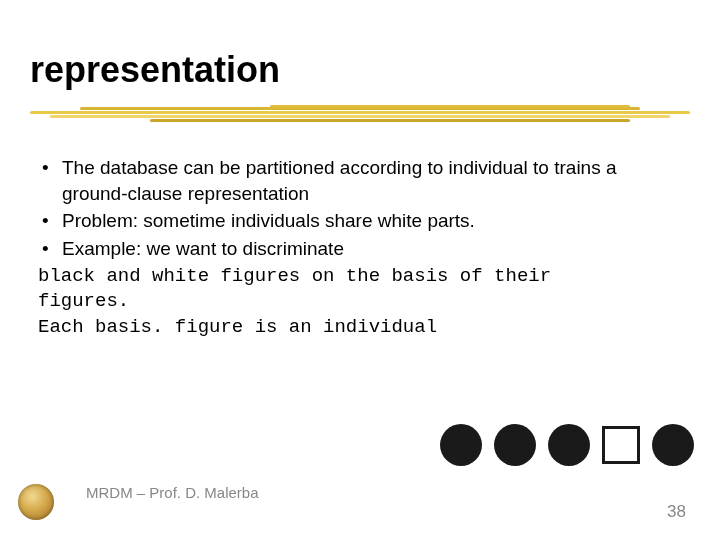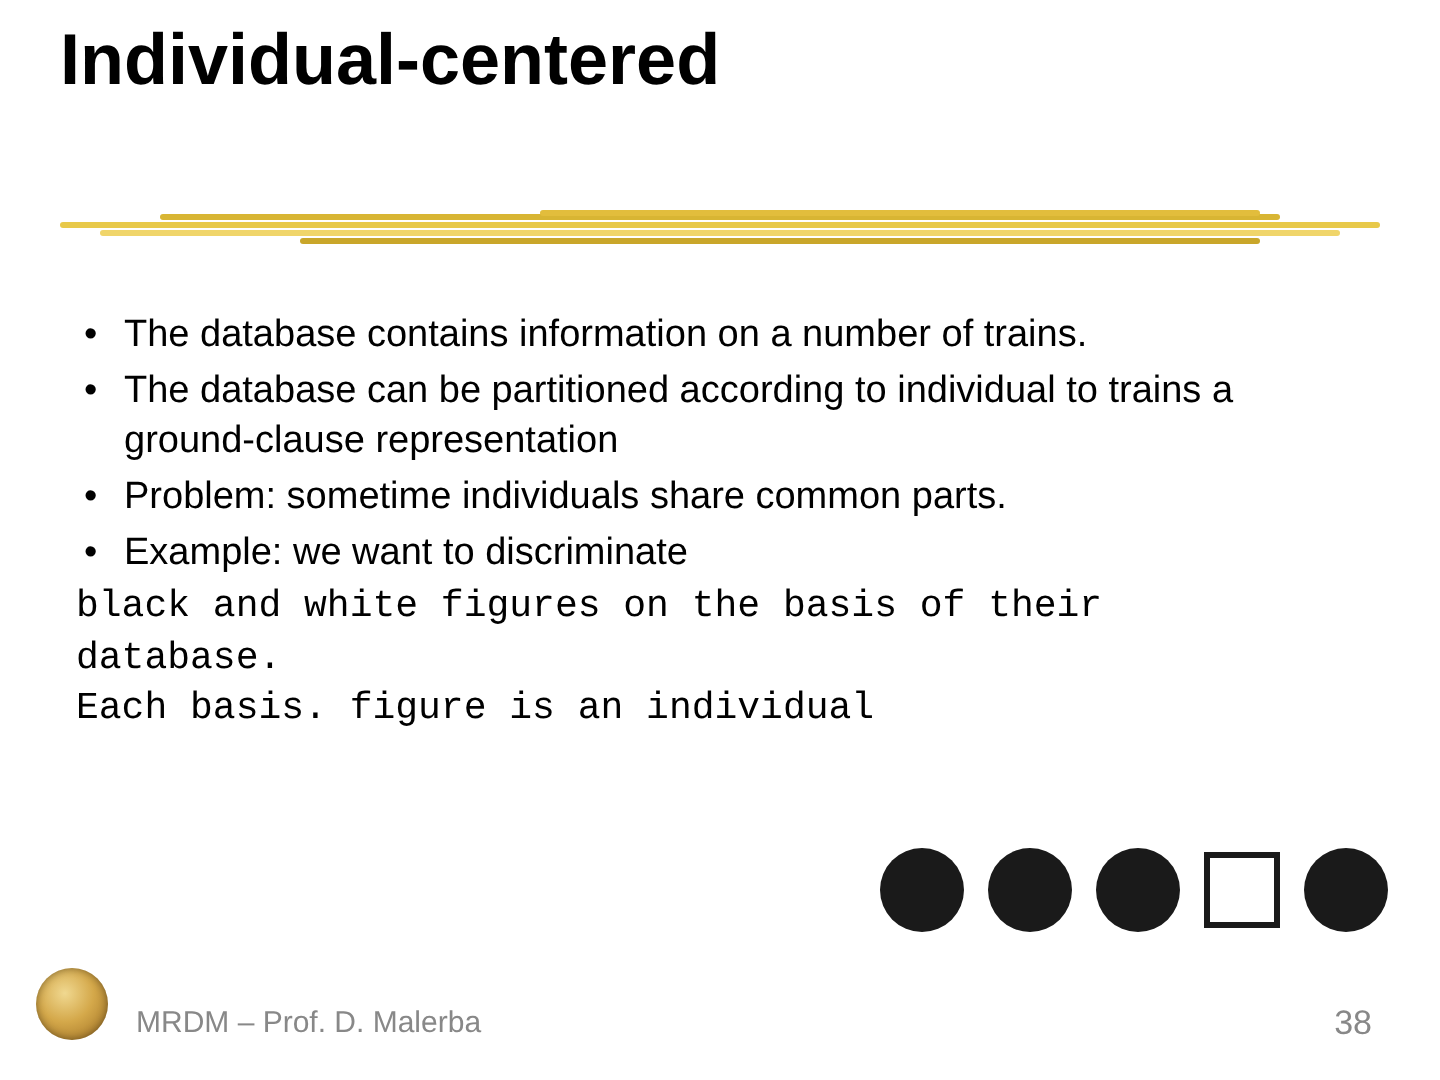--- a/index.html
+++ b/index.html
@@ -81,22 +81,22 @@
     width: 38px;
     height: 38px;
     border: 3px solid #1a1a1a;
     background: #fff;
   }
   .footer {
     position: absolute;
     left: 18px;
     bottom: 20px;
     display: flex;
-    align-items: flex-end;
-    gap: 14px;
+    align-items: flex-start;
+    gap: 32px;
     font-size: 15px;
     color: #888;
   }
   .seal {
     width: 36px;
     height: 36px;
     border-radius: 50%;
     background: radial-gradient(circle at 40% 35%, #f0d890 0%, #d4a84a 45%, #9a6b20 100%);
     box-shadow: inset 0 0 4px rgba(0,0,0,0.4);
   }
@@ -105,41 +105,41 @@
     right: 34px;
     bottom: 18px;
     font-size: 17px;
     color: #888;
   }
 </style>
 </head>
 <body>
 
 <div class="title">
-  <span>Individual-centered</span><br>
+  <br>
+  <span>representation</span>
 </div>
 
 <div class="underline">
     <div class="stroke" style="left: 0px; width: 660px; top: 6px; background: rgb(232, 201, 74);"></div>
     <div class="stroke" style="left: 50px; width: 560px; top: 2px; background: rgb(216, 181, 51);"></div>
     <div class="stroke" style="left: 20px; width: 620px; top: 10px; background: rgb(240, 213, 106);"></div>
     <div class="stroke" style="left: 120px; width: 480px; top: 14px; background: rgb(201, 166, 42);"></div>
     <div class="stroke" style="left: 240px; width: 360px; top: 0px; background: rgb(226, 189, 60);"></div>
   </div>
 
 <div class="content">
   <ul>
-      <li>The database contains information on a number of trains.</li>
       <li>The database can be partitioned according to individual to trains a ground-clause representation</li>
-      <li>Problem: sometime individuals share common parts.</li>
+      <li>Problem: sometime individuals share white parts.</li>
       <li>Example: we want to discriminate</li>
     </ul>
   <div class="continuation">
       <div>black and white figures on the basis of their</div>
-      <div>database.</div>
+      <div>figures.</div>
       <div>Each basis. figure is an individual</div>
     </div>
 </div>
 
 <div class="figure-row">
     <div class="fig-circle"></div>
     <div class="fig-circle"></div>
     <div class="fig-circle"></div>
     <div class="fig-square"></div>
     <div class="fig-circle"></div>

